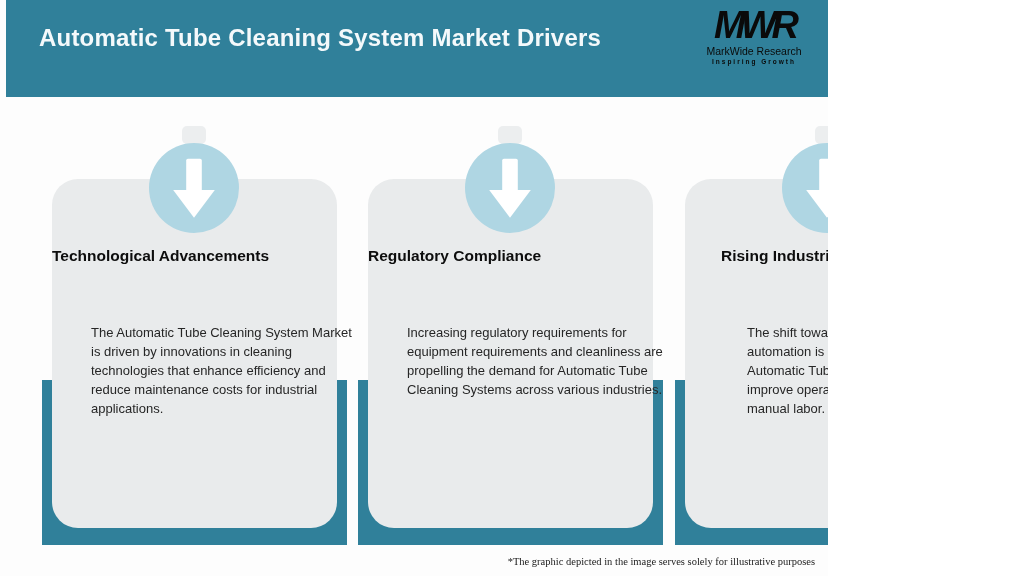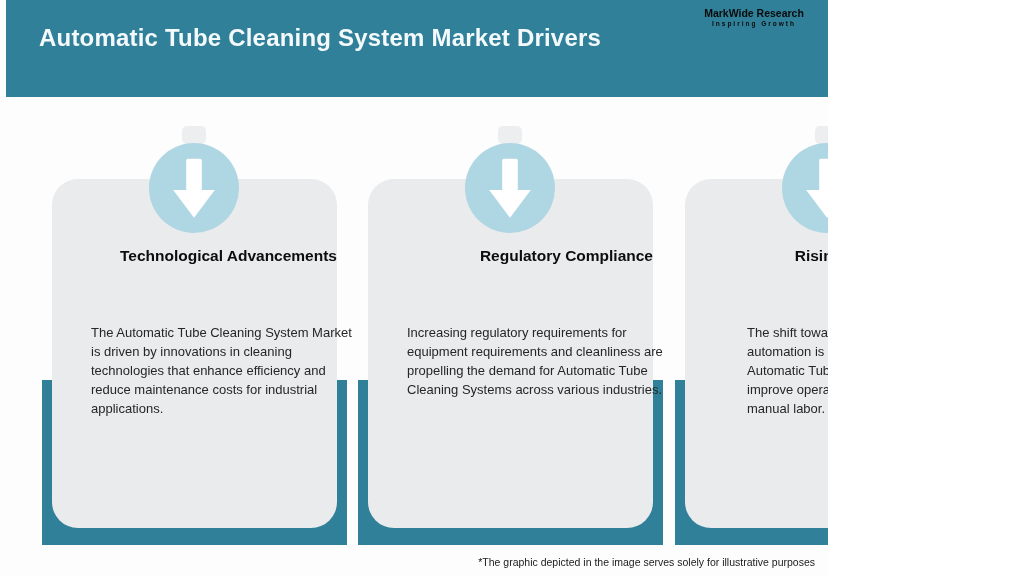--- a/index.html
+++ b/index.html
@@ -43,21 +43,21 @@
     font-size: 38px;
     font-weight: 900;
     font-style: italic;
     letter-spacing: -5px;
     display: block;
   }
   .logo-name {
     display: block;
     margin-top: 2px;
     font-size: 10.5px;
-    font-weight: 700;
+    font-weight: 400;
   }
   .logo-tagline {
     display: block;
     margin-top: 2px;
     font-size: 6.5px;
     font-weight: 700;
     letter-spacing: 2px;
   }
 
   
@@ -94,21 +94,21 @@
     display: flex;
     align-items: center;
     justify-content: center;
   }
   .circle svg { display: block; margin-top: 4px; }
 
   .card-title {
     position: absolute;
     top: 247px;
     width: 285px;
-    text-align: right;
+    text-align: left;
     font-size: 15.5px;
     font-weight: bold;
     color: #0d0d0d;
   }
   .card-body {
     position: absolute;
     top: 323px;
     width: 285px;
     box-sizing: border-box;
     padding: 0 6px 0 13px;
@@ -142,30 +142,32 @@
     text-align: center;
     font-size: 13.5px;
     font-weight: bold;
     color: #3E5A66;
   }
   .disclaimer {
     position: absolute;
     right: 13px; top: 556px;
     font-size: 10.5px;
     color: #1a1a1a;
+    font-family: Liberation Serif, serif;
   }
 </style>
 </head>
 <body>
 
 <div id="stage">
 
   <div class="header">
     <div class="header-title">Automatic Tube Cleaning System Market Drivers</div>
     <div class="logo">
+      <span class="logo-mark">MWR</span>
       <span class="logo-name">MarkWide Research</span>
       <span class="logo-tagline">Inspiring Growth</span>
     </div>
   </div>
 
   <div class="g1">
     <div class="band"></div>
     <div class="card"></div>
     <div class="notch"></div>
     <div class="circle">

